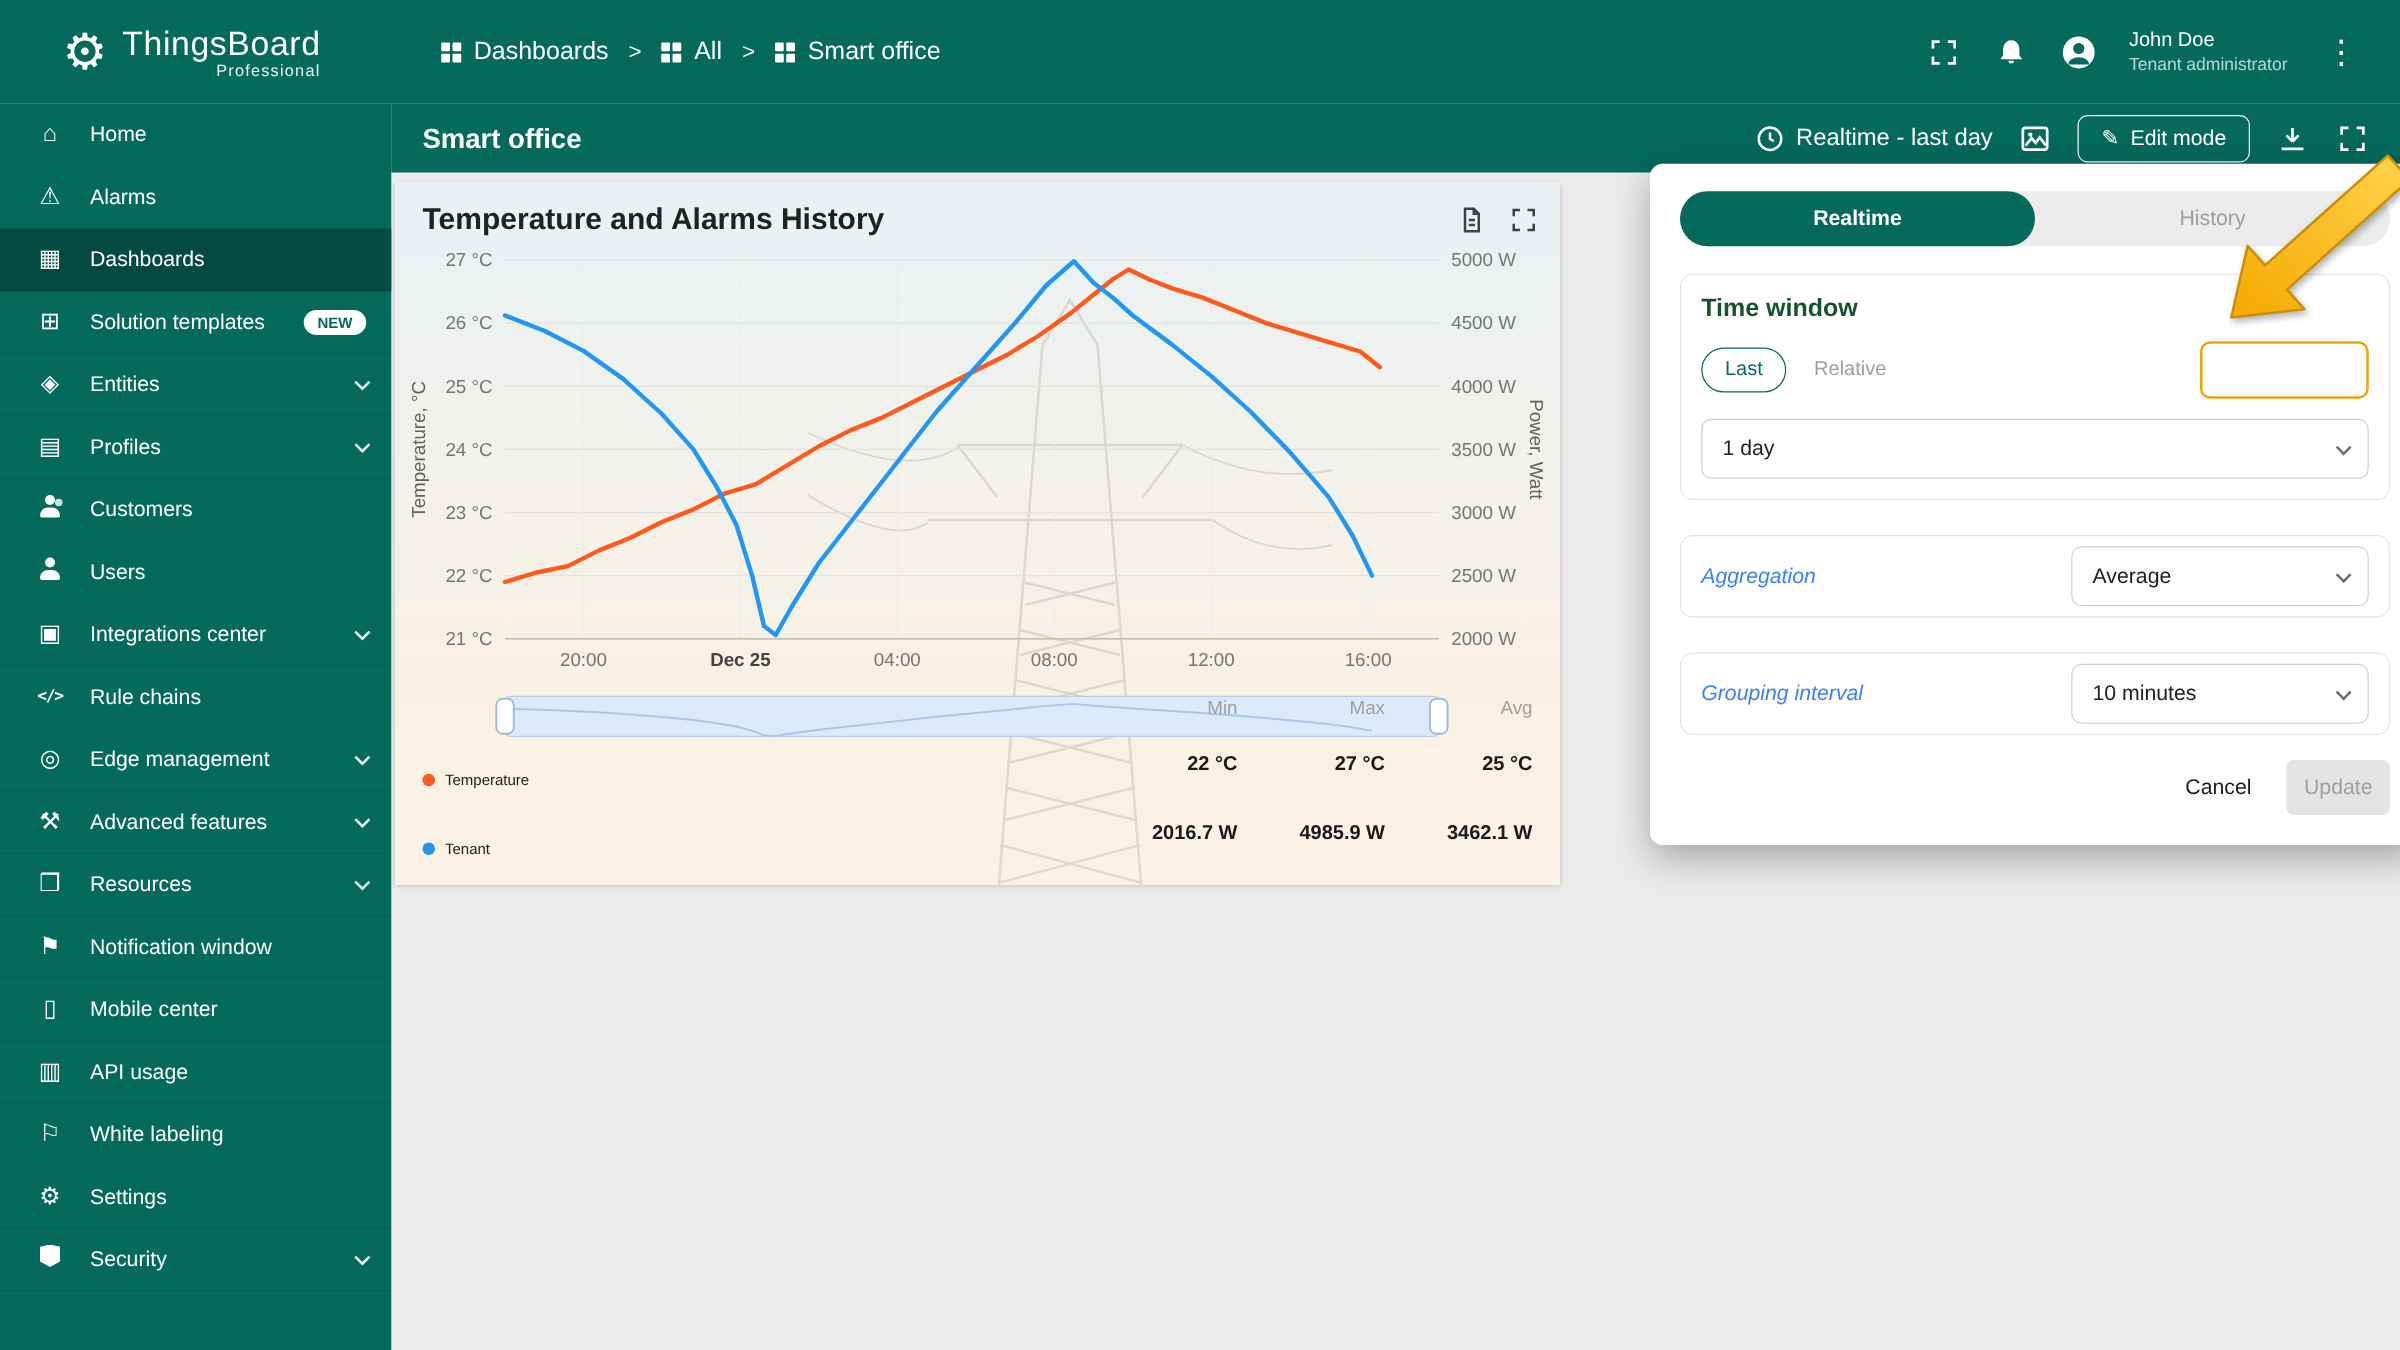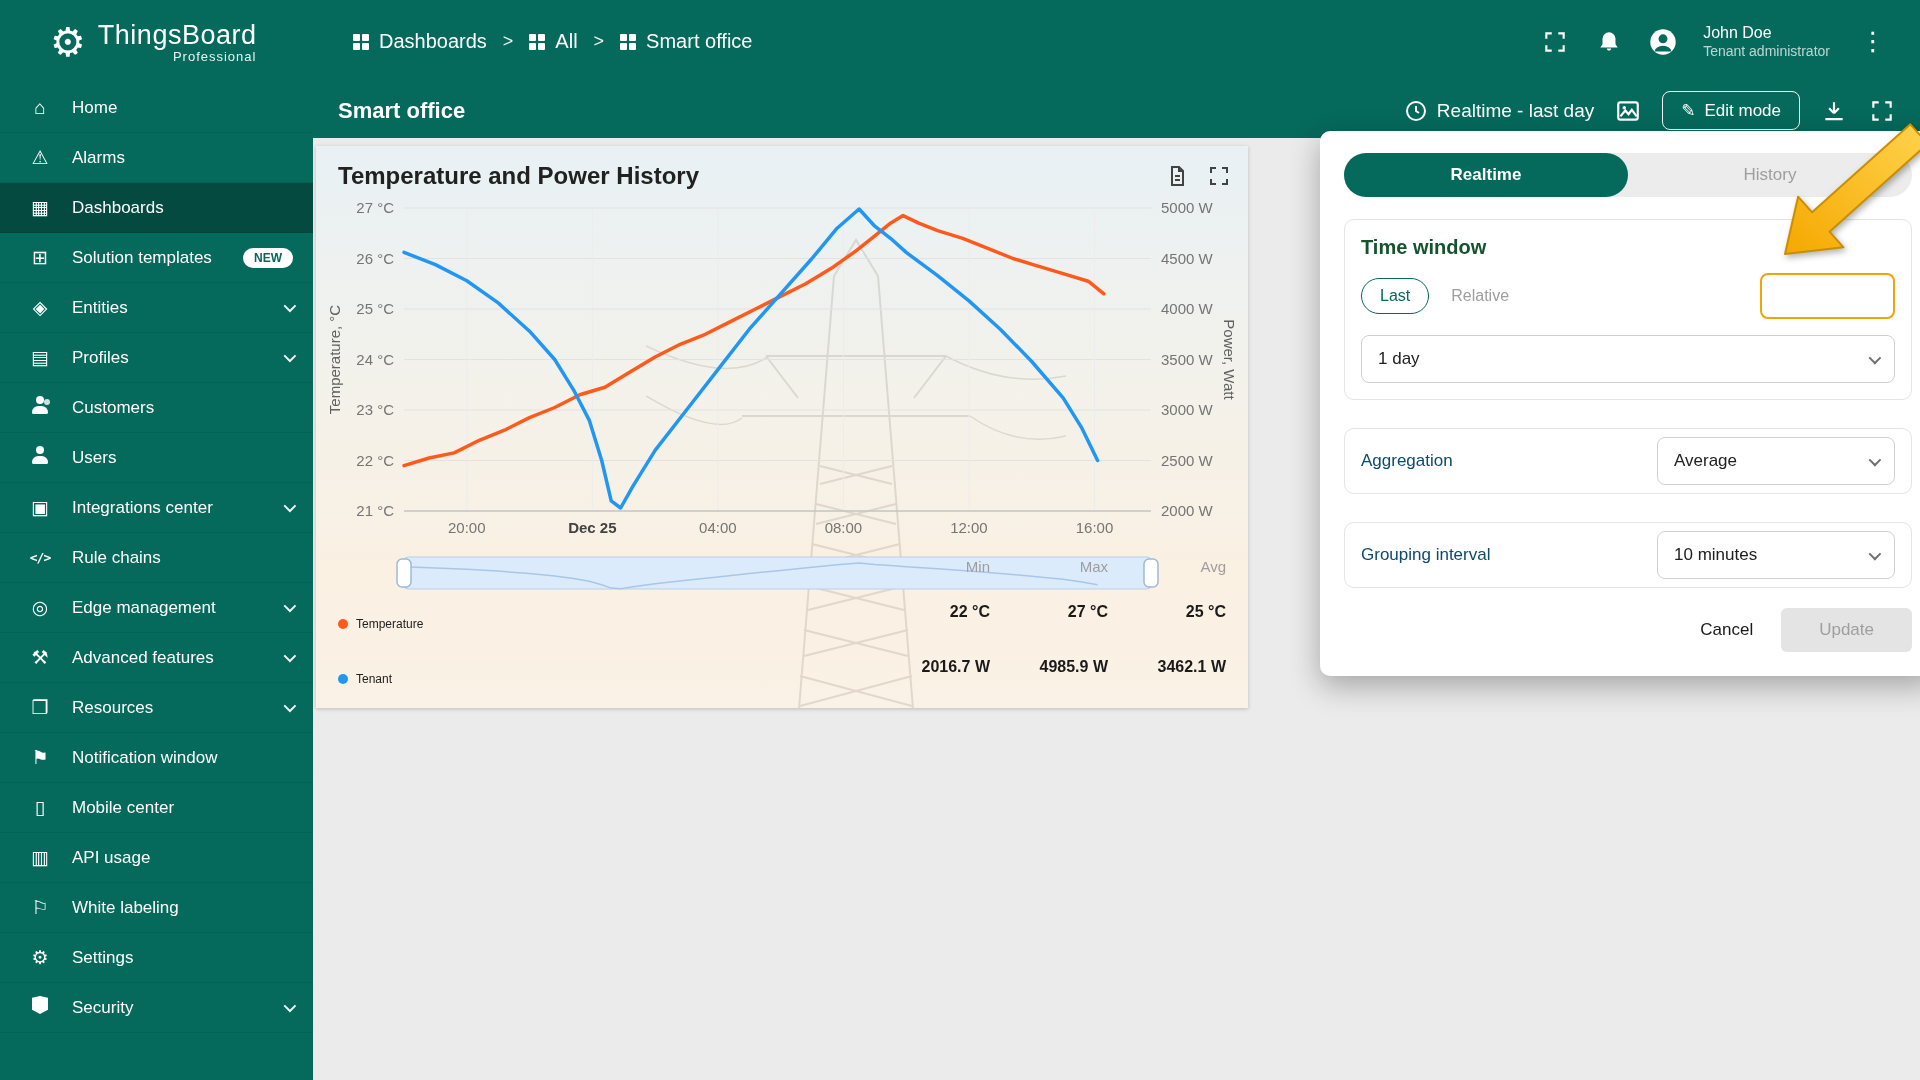--- a/index.html
+++ b/index.html
@@ -94,26 +94,26 @@
   .hl-input{ width:135px; height:46px; border:2px solid #F0A30A; border-radius:8px; background:#fff;
     outline:none; font-size:17px; padding:0 10px;}
   .select{ height:48px; border:1px solid #d0d0d0; border-radius:8px; display:flex; align-items:center;
     padding:0 16px; font-size:17px; color:#212121; cursor:pointer; background:#fff;}
   .select.full{ width:100%;}
   .select.small{ width:238px;}
   .sel-chev{ margin-left:auto; width:9px; height:9px; border-right:2px solid #6f6f6f;
     border-bottom:2px solid #6f6f6f; transform:rotate(45deg) translateY(-2px);}
   .row-box{ display:flex; align-items:center; justify-content:space-between; margin-top:28px; height:66px;
     padding:9px 16px;}
-  .row-label{ font-size:17px; color:#0c4a6e;}
+  .row-label{ font-size:17px; color:#3b82f6;font-style:italic;}
   .popup-footer{ display:flex; justify-content:flex-end; align-items:center; gap:14px; margin-top:20px;}
   .btn-cancel{ background:none; border:none; font-size:17px; color:#1a1a1a; padding:10px 14px; cursor:pointer;
     font-family:inherit;}
   .btn-update{ background:#e4e4e4; border:none; border-radius:6px; font-size:17px; color:#9f9f9f;
-    padding:12px 38px; cursor:pointer; font-family:inherit;}
+    padding:12px 14px; cursor:pointer; font-family:inherit;}
 
   .arrow-annot{ position:absolute; left:1777px; top:122px; width:150px; height:140px; z-index:50;
     pointer-events:none; filter:drop-shadow(2px 3px 3px rgba(0,0,0,.3));}
   svg text{ font-family:"Liberation Sans","DejaVu Sans",sans-serif;}
 </style>
 </head>
 <body>
 
 <header class="top-header">
   <div class="logo">
@@ -293,21 +293,21 @@
     <svg class="widget-pylon" viewBox="0 0 420 540">
       <g stroke="#8a7e70" stroke-width="2" fill="none">
         <path d="M150 540 L188 70 M270 540 L232 70"></path>
         <path d="M154 500 L266 470 M266 500 L154 470 M158 450 L262 424 M262 450 L158 424 M162 404 L258 380 M258 404 L162 380 M166 360 L254 338 M254 360 L166 338 M170 318 L250 298 M250 318 L170 298 M174 278 L246 260 M246 278 L174 260"></path>
         <path d="M120 150 L300 150 M96 210 L324 210 M120 150 L152 192 M300 150 L268 192"></path>
         <path d="M188 70 L210 34 L232 70"></path>
         <path d="M0 190 Q70 232 96 212 M324 210 Q370 242 420 230 M0 140 Q80 178 120 152 M300 150 Q360 182 420 170" stroke-width="1.5"></path>
       </g>
     </svg>
     <div class="widget-header">
-      <span class="widget-title">Temperature and Power History</span>
+      <span class="widget-title">Temperature and Alarms History</span>
       <span class="w-icons">
         <span class="hicon">
           <svg width="24" height="24" viewBox="0 0 24 24" fill="none" stroke="#424242" stroke-width="2">
               <path d="M7 3h7l4 4v14H7z"></path>
               <path d="M14 3v4h4M10 12h5M10 16h5"></path>
             </svg>
         </span>
         <span class="hicon">
           <svg width="24" height="24" viewBox="0 0 24 24" fill="none" stroke="#424242" stroke-width="2">
               <path d="M4 9V4h5M15 4h5v5M20 15v5h-5M9 20H4v-5"></path>

